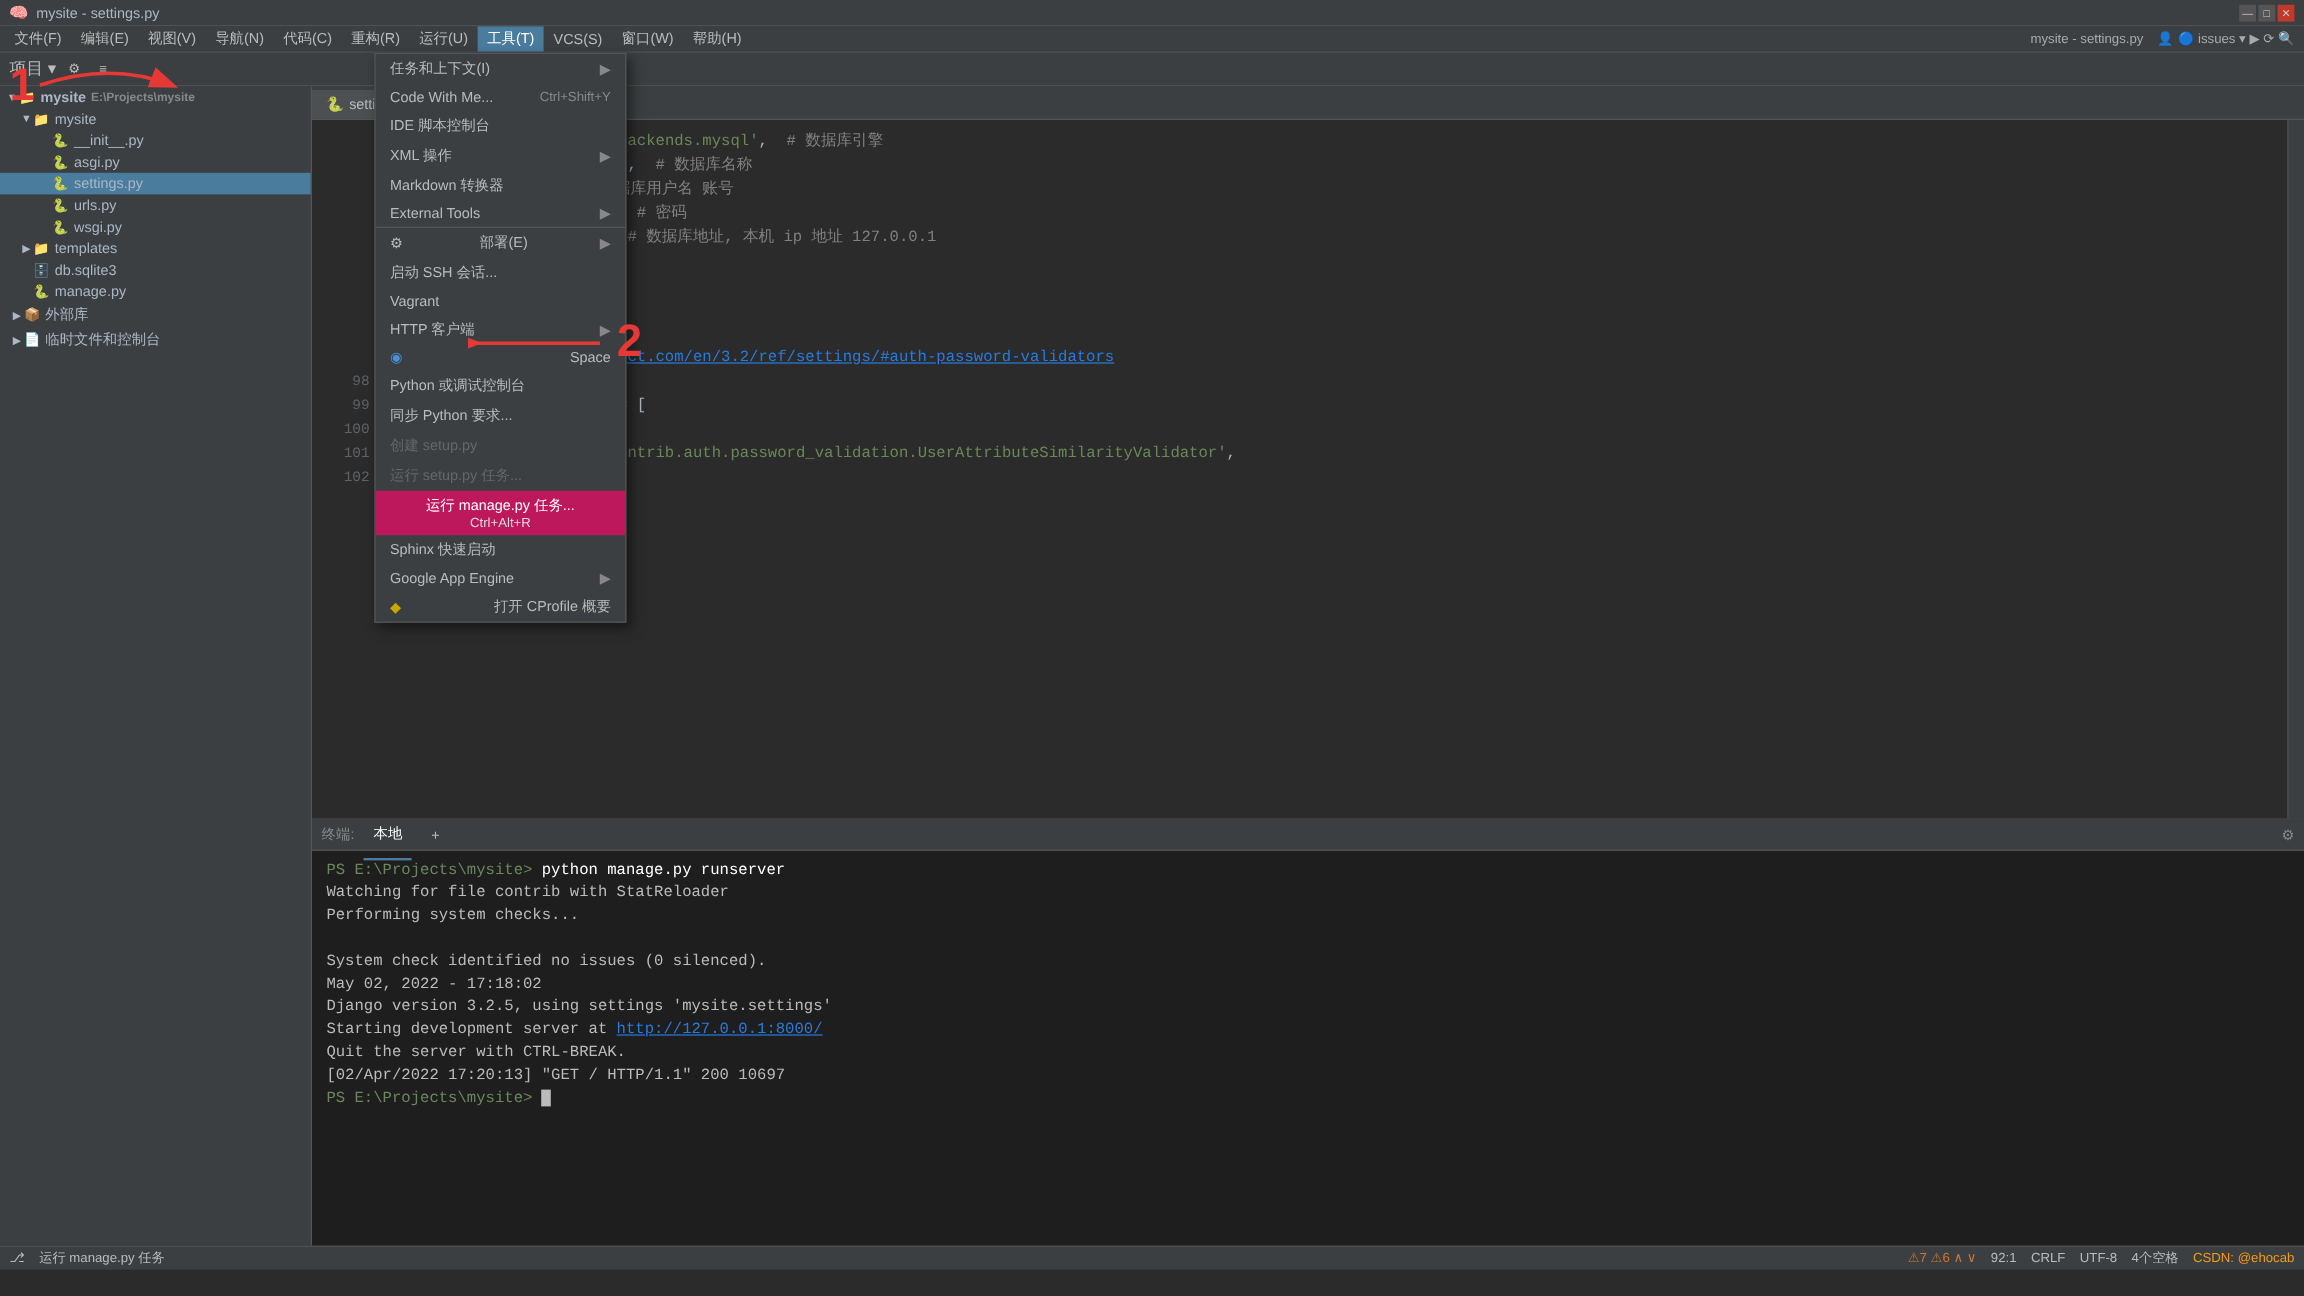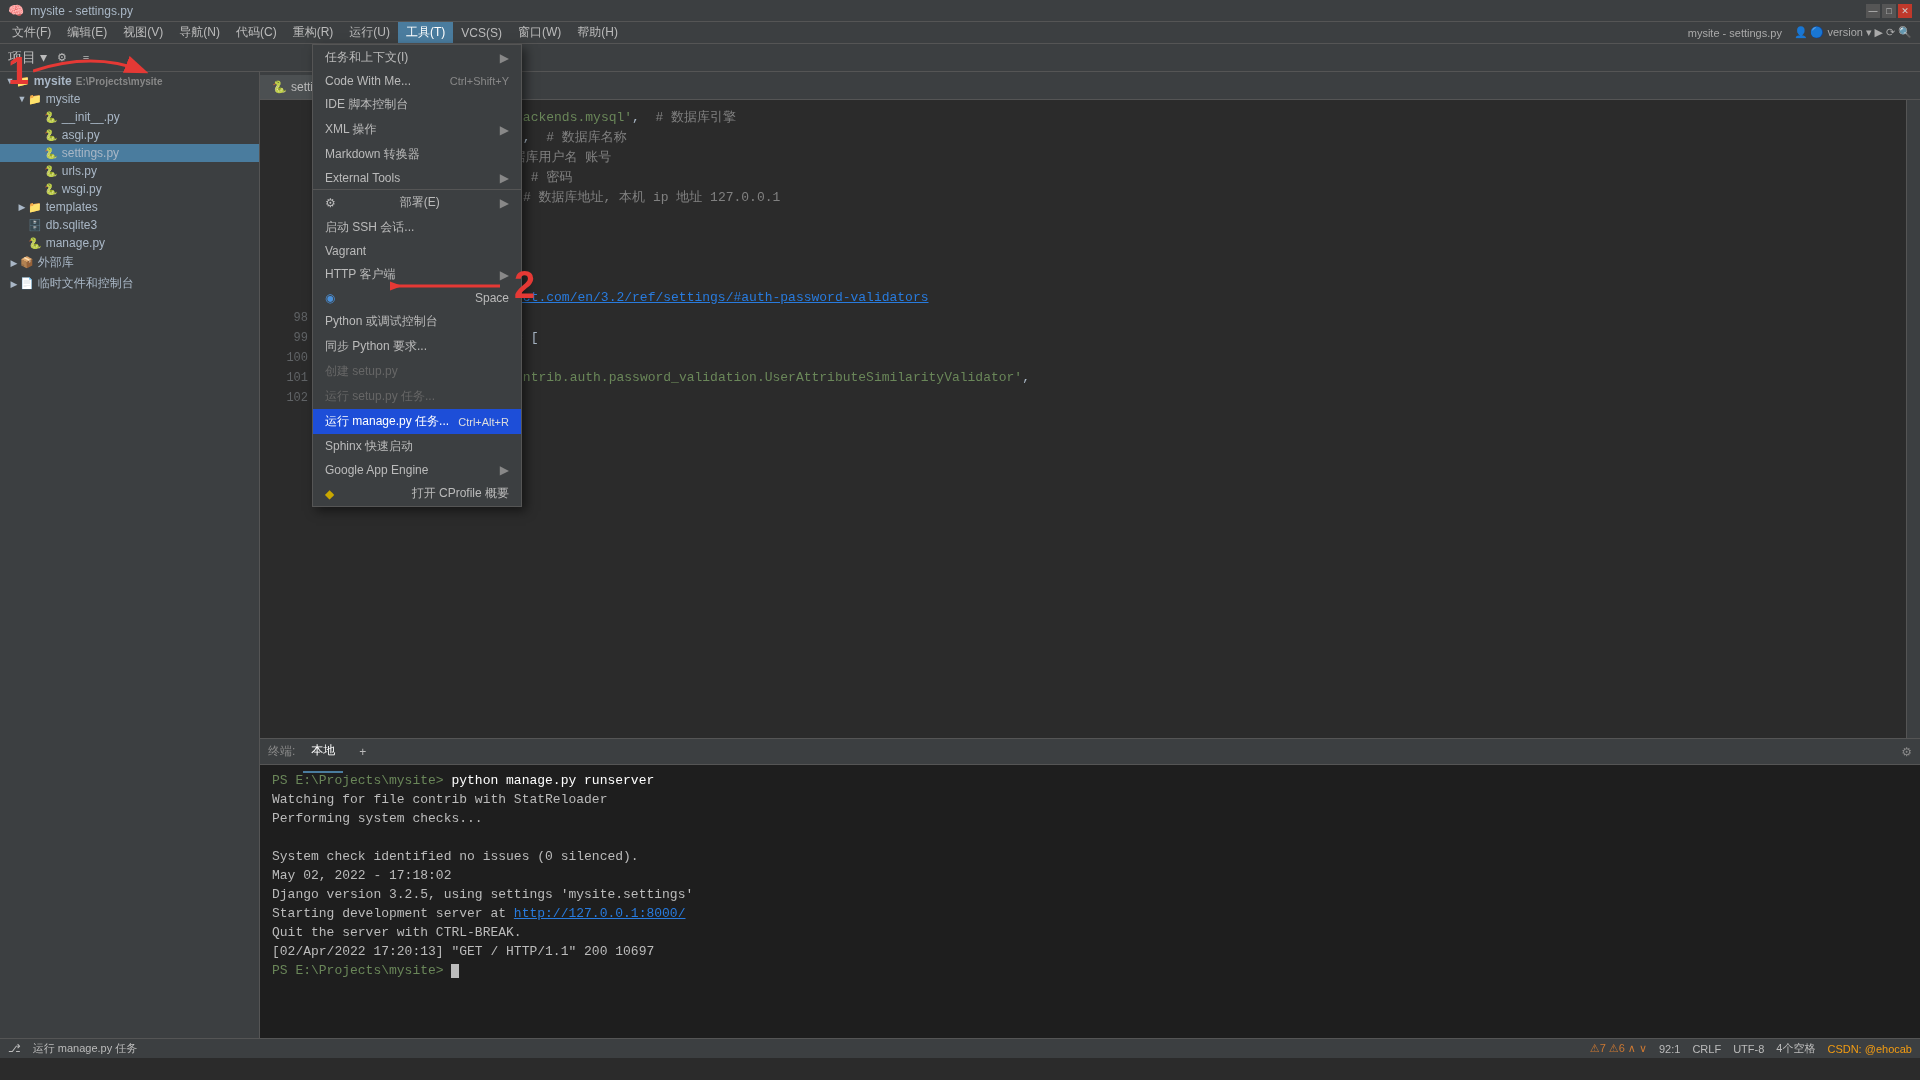--- a/index.html
+++ b/index.html
@@ -170,21 +170,21 @@
     .code-text {
       color: #a9b7c6;
     }
     .code-string { color: #6a8759; }
     .code-comment { color: #808080; }
     .code-key { color: #cc7832; }
     .code-url { color: #287bde; text-decoration: underline; }
 
     
     .terminal {
-      height: 300px;
+      height: 356px;
       background: #1e1e1e;
       border-top: 1px solid #555;
       display: flex;
       flex-direction: column;
     }
     .terminal-header {
       height: 26px;
       background: #3c3f41;
       display: flex;
       align-items: center;
@@ -244,21 +244,21 @@
     }
     .menu-item {
       display: flex;
       align-items: center;
       justify-content: space-between;
       padding: 4px 12px;
       color: #bbbbbb;
       cursor: pointer;
       white-space: nowrap;
     }
-    .menu-item.highlighted { background: #1d4ed8; color: #fff; }
+    .menu-item.highlighted { background: #be185d; color: #fff; flex-direction: column; }
     .menu-item.separator { border-top: 1px solid #555; }
     .menu-item .shortcut { color: #888; font-size: 11px; }
     .menu-item .arrow-right { color: #888; }
 
     
     .annotation-1 {
       position: absolute;
       top: 55px;
       left: 10px;
       z-index: 300;
@@ -302,21 +302,21 @@
   <span class="menubar-item">导航(N)</span>
   <span class="menubar-item">代码(C)</span>
   <span class="menubar-item">重构(R)</span>
   <span class="menubar-item">运行(U)</span>
   <span class="menubar-item active">工具(T)</span>
   <span class="menubar-item">VCS(S)</span>
   <span class="menubar-item">窗口(W)</span>
   <span class="menubar-item">帮助(H)</span>
   <span style="flex:1;"></span>
   <span style="font-size:11px; color:#aaa; padding:0 8px;">mysite - settings.py</span>
-  <span style="font-size:11px; color:#aaa; padding:0 4px;">👤 🔵 version ▾ ▶ ⟳ 🔍</span>
+  <span style="font-size:11px; color:#aaa; padding:0 4px;">👤 🔵 issues ▾ ▶ ⟳ 🔍</span>
 </div>
 
 <div class="toolbar">
   <div style="display:flex;align-items:center;gap:4px;">
     <span style="font-size:14px;color:#bbbbbb;">项目 ▾</span>
     <span class="toolbar-btn">⚙</span>
     <span class="toolbar-btn">≡</span>
   </div>
 </div>
 

